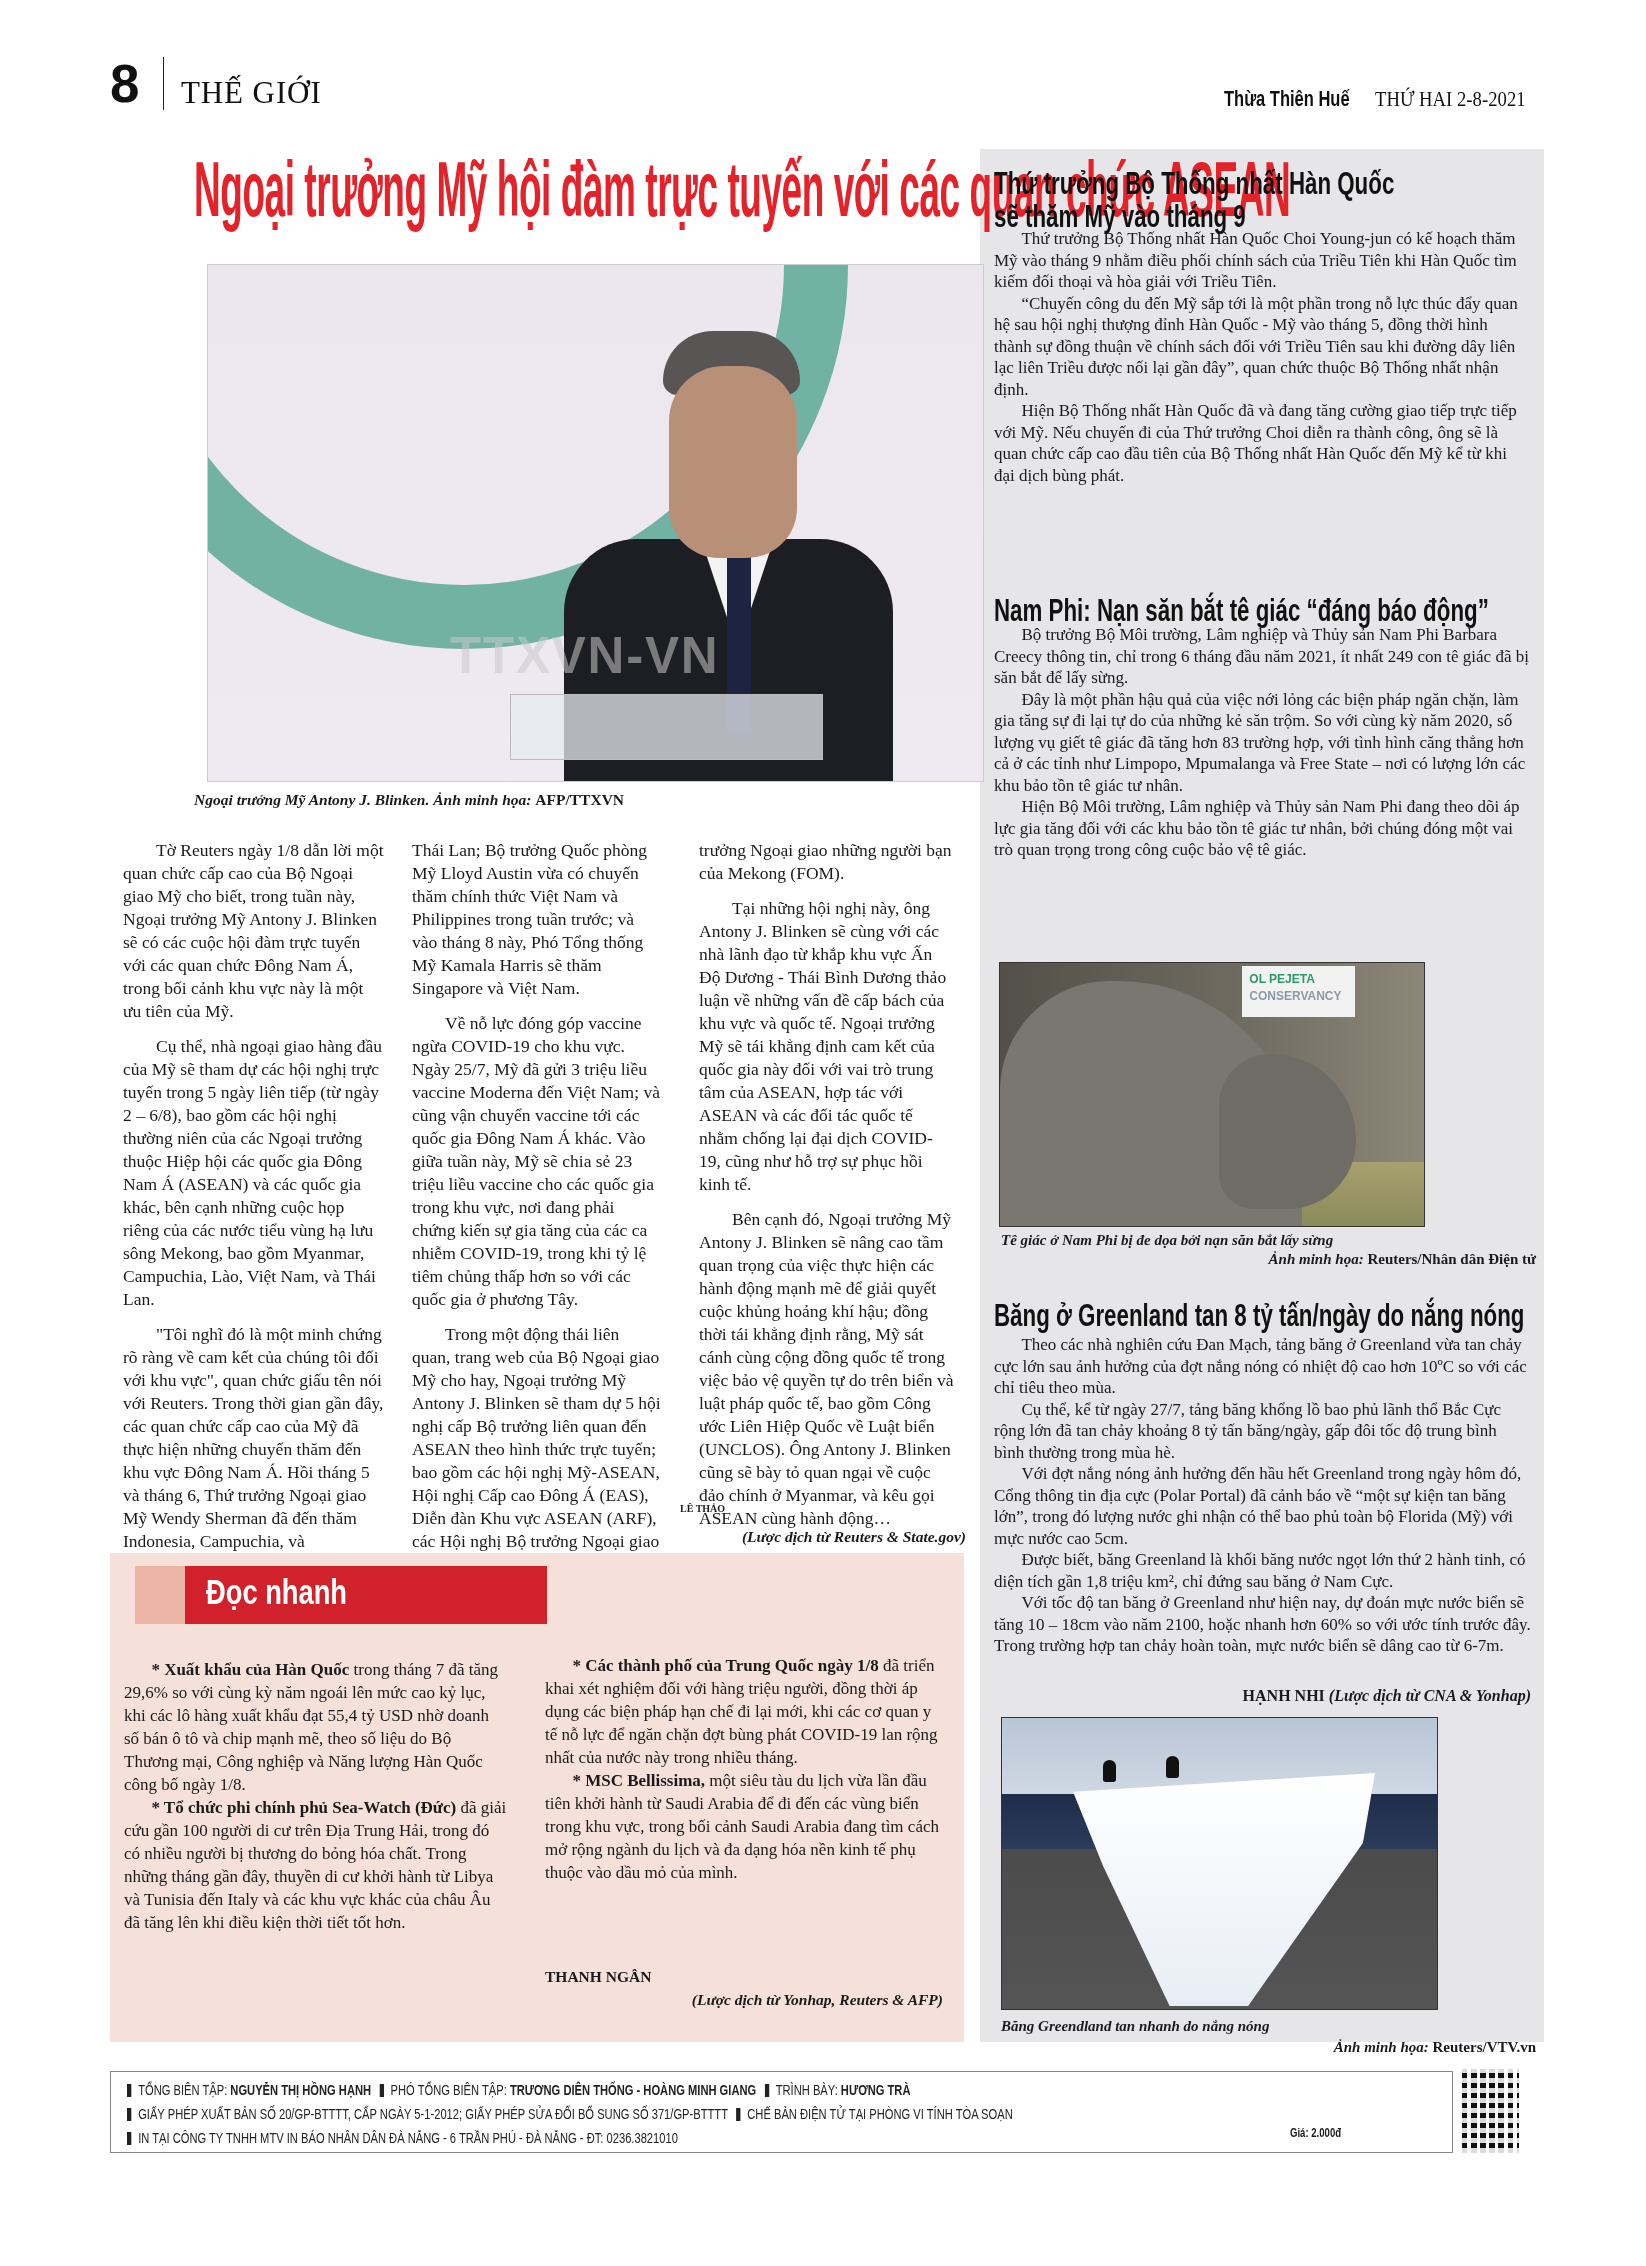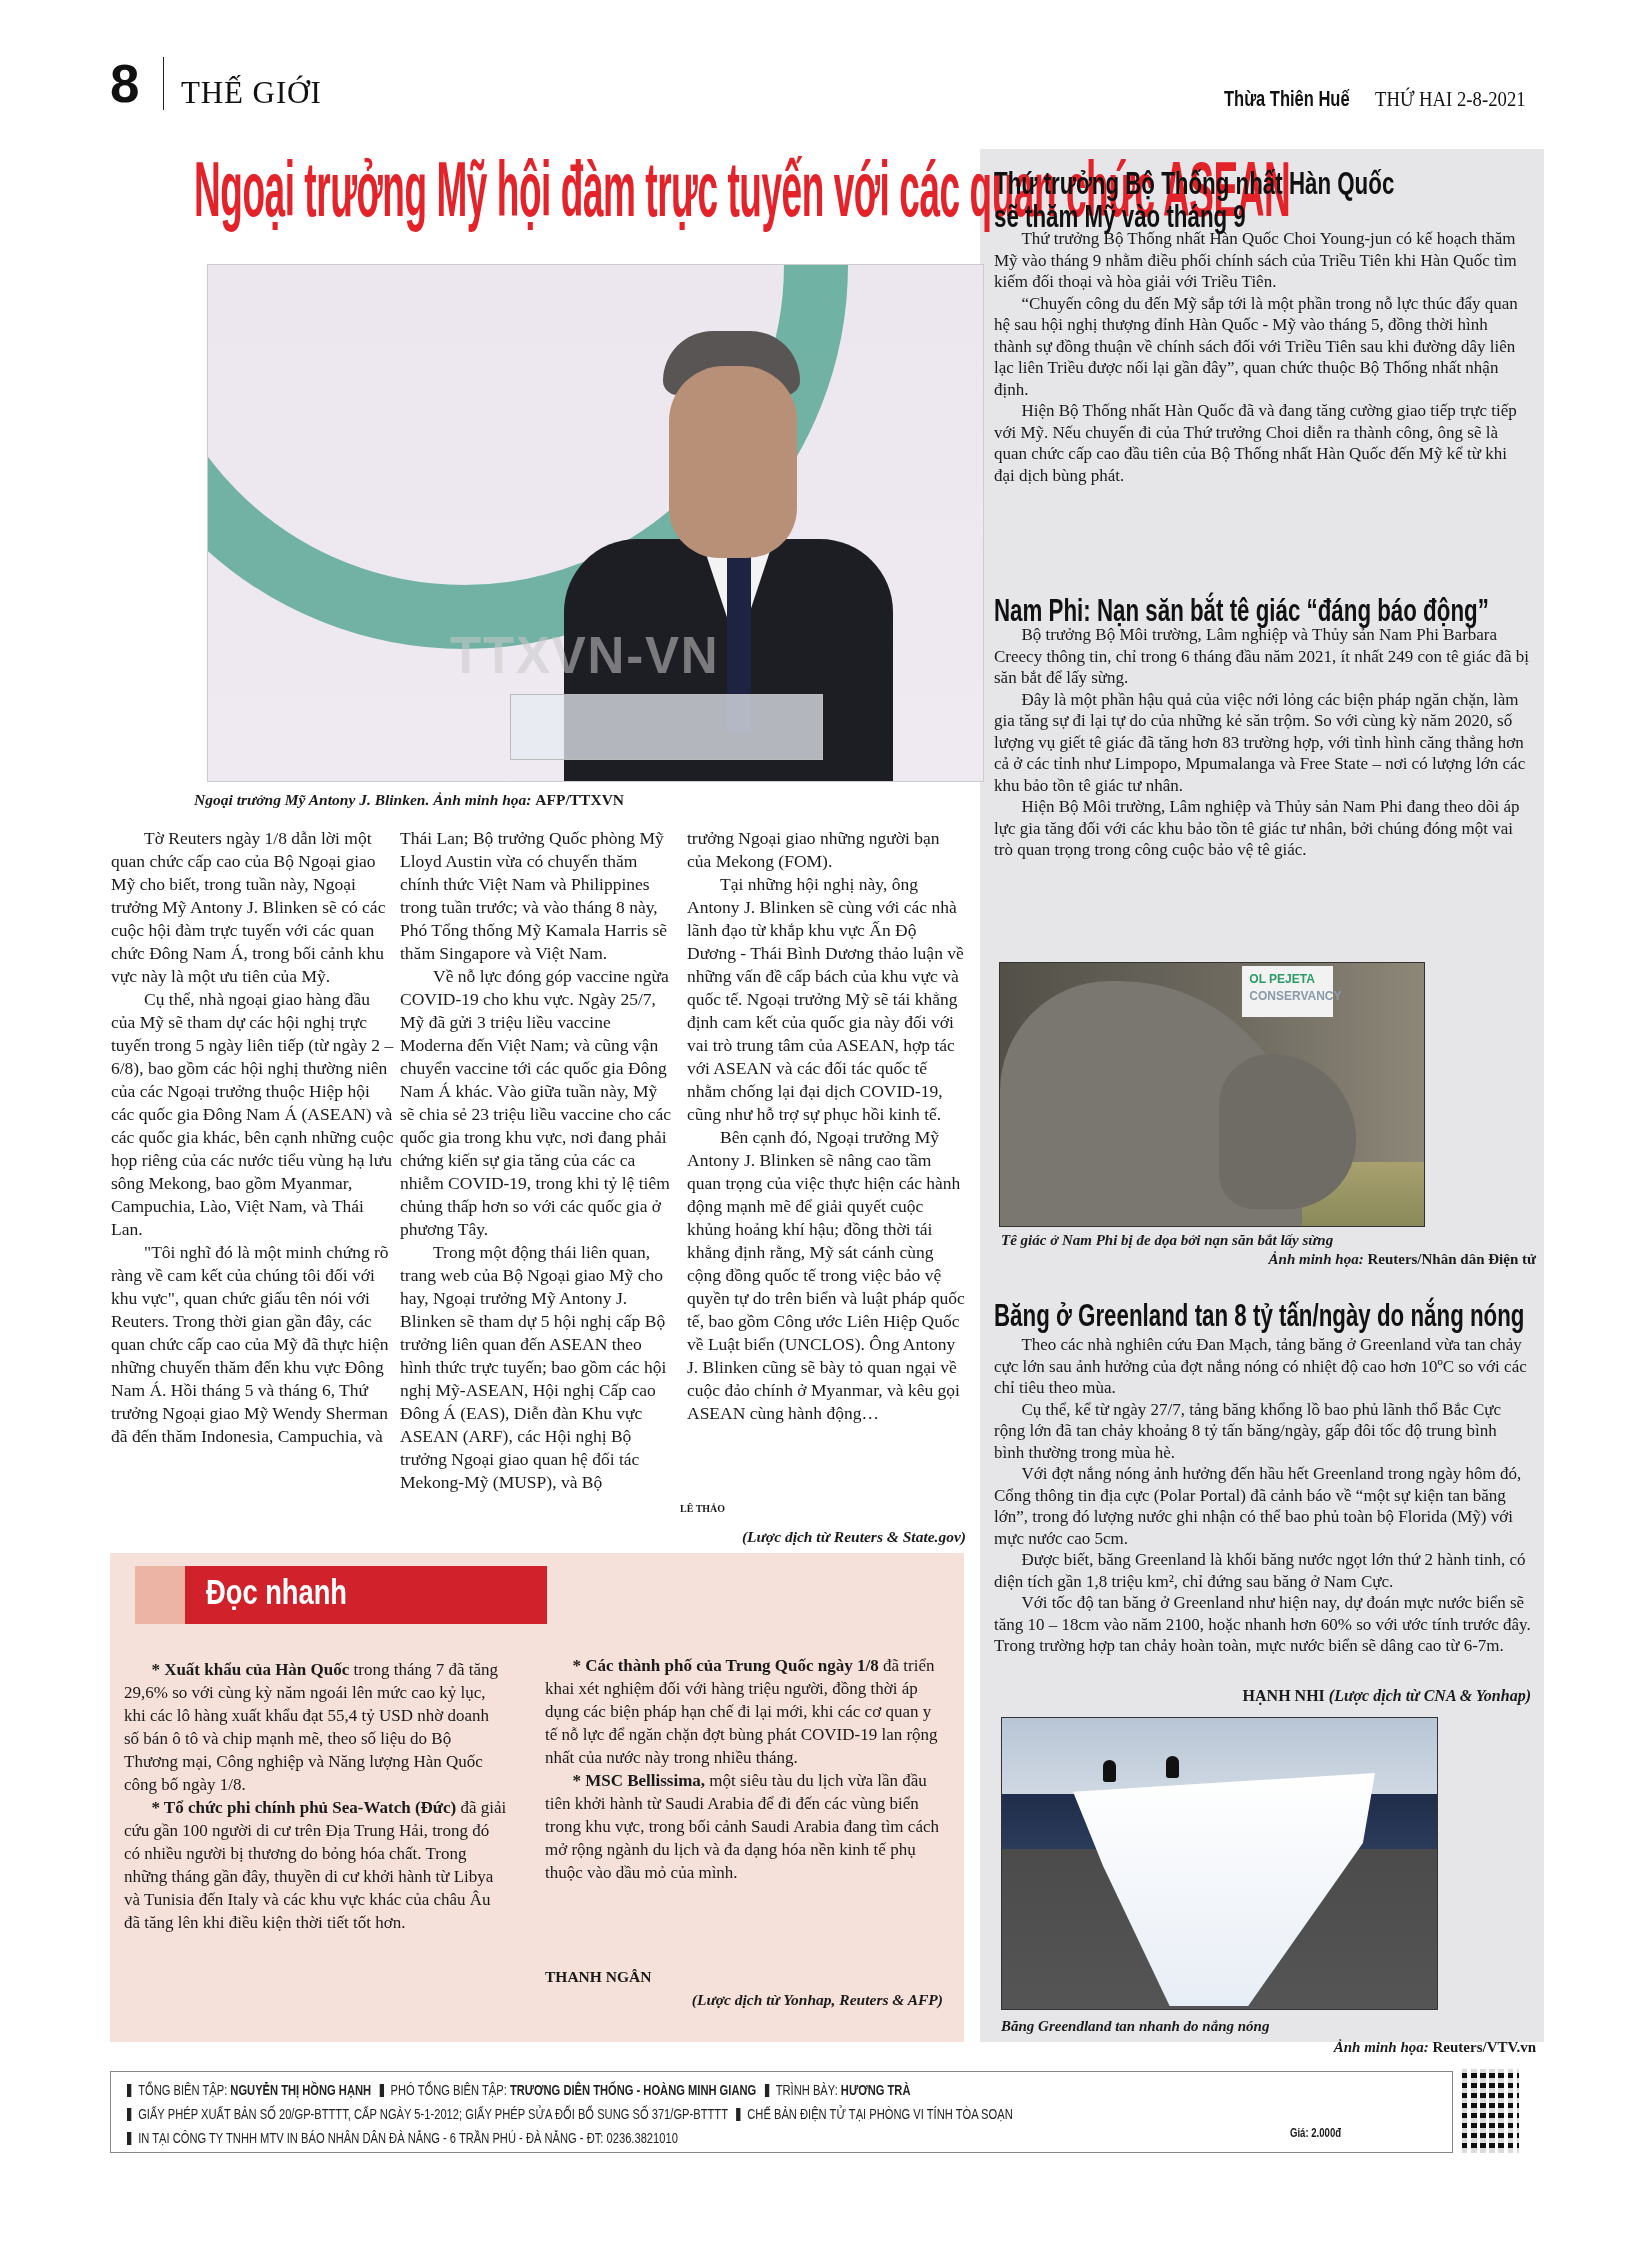--- a/index.html
+++ b/index.html
@@ -24,41 +24,41 @@
   .photo-main .hair { position:absolute; left:455px; top:66px; width:137px; height:64px; background:#5a5555; border-radius:64px 64px 18.3px 18.3px; }
   .photo-main .shirt { position:absolute; left:493px; top:274px; width:73px; height:110px; background:#f3f3f3; clip-path:polygon(0 0,100% 0,50% 100%); }
   .photo-main .tie { position:absolute; left:519px; top:285px; width:24px; height:183px; background:#1d2340; }
   .photo-main .podium { position:absolute; left:302px; top:429px; width:311px; height:64px; background:rgba(230,235,240,0.75); border:0.9px solid #bbb; }
   .photo-main .watermark { position:absolute; left:242px; top:361px; font-family:"Liberation Sans", sans-serif; font-weight:bold; font-size:51px; color:rgba(200,200,200,0.55); letter-spacing:1.8px; }
   .caption-main { left:194px; top:791px; font-size:15.5px; font-style:italic; font-weight:bold; }
   .caption-main b { font-style:normal; }
 
   
   .col { font-size:17.5px; line-height:23px; text-align:left; }
-  .col p { margin:0; text-indent:33px; }
+  .col p { margin:12px; text-indent:33px; }
   .col1 { left:111px; top:827px; width:285px; }
   .col2 { left:400px; top:827px; width:274px; }
   .col3 { left:687px; top:827px; width:279px; }
   .byline-main { left:680px; top:1503px; width:279px; font-size:10px; font-weight:bold; }
   .source-main { left:687px; top:1528px; width:279px; text-align:right; font-size:15.5px; font-weight:bold; font-style:italic; }
 
   
   .right-box { left:980px; top:149px; width:564px; height:1893px; background:#e6e6e8; }
   .r-title { font-family:"Liberation Sans", sans-serif; font-weight:bold; font-size:31px; line-height:33px; color:#111; transform:scaleX(0.72); transform-origin:left top; white-space:nowrap; }
   .r-body { font-size:17px; line-height:21.5px; }
   .r-body p { margin:0; text-indent:27.4px; }
   .r1-title { left:994px; top:167px; }
   .r1-body { left:994px; top:228px; width:530px; }
   .r2-title { left:994px; top:594px; }
   .r2-body { left:994px; top:624px; width:537px; }
   .rhino { left:999px; top:962px; width:424px; height:263px; overflow:hidden; background:linear-gradient(90deg,#525048 0%,#6e6a60 55%,#8d8778 100%); border:0.9px solid #333; }
   .rhino .body { position:absolute; left:0; top:18.3px; width:302px; height:247px; background:#7a7670; border-radius:110px 183px 0 0; }
   .rhino .headshape { position:absolute; left:219px; top:91px; width:137px; height:155px; background:#6f6b65; border-radius:55px 91px 73px 37px; }
   .rhino .grass { position:absolute; left:0; bottom:0; width:100%; height:64px; background:linear-gradient(#a8a06f,#8a8a5a); }
-  .rhino .sign { position:absolute; left:242px; top:2.7px; width:91px; height:51px; background:#f2f2f2; color:#2a9a66; font-family:"Liberation Sans", sans-serif; font-weight:bold; font-size:12px; line-height:16.4px; padding:5.5px 7.3px; box-sizing:border-box; }
+  .rhino .sign { position:absolute; left:242px; top:2.7px; width:113px; height:51px; background:#f2f2f2; color:#2a9a66; font-family:"Liberation Sans", sans-serif; font-weight:bold; font-size:12px; line-height:16.4px; padding:5.5px 7.3px; box-sizing:border-box; }
   .rhino .sign span { display:block; color:#8a9aa8; }
   .rhino-cap { left:1001px; top:1232px; font-size:15px; font-style:italic; font-weight:bold; }
   .rhino-credit { left:1160px; top:1251px; width:376px; text-align:right; font-size:15px; font-weight:bold; font-style:italic; }
   .rhino-credit b { font-style:normal; }
   .r3-title { left:994px; top:1299px; }
   .r3-body { left:994px; top:1334px; width:537px; }
   .r3-byline { left:994px; top:1687px; width:537px; text-align:right; font-size:16px; font-weight:bold; }
   .r3-byline i { font-weight:bold;text-align:right; }
   .ice { left:1001px; top:1717px; width:435px; height:291px; overflow:hidden; border:0.9px solid #333; background:linear-gradient(#b9c6d6 0%,#cfd8e3 26%,#1f2d4a 26%,#2b3b5a 45%,#4b4b4b 45%,#555 100%); }
   .ice .block { position:absolute; left:71px; top:55px; width:302px; height:233px; background:linear-gradient(#ffffff,#e8eef6); clip-path:polygon(0 8%,100% 0,96% 30%,58% 100%,32% 100%,10% 40%); }

